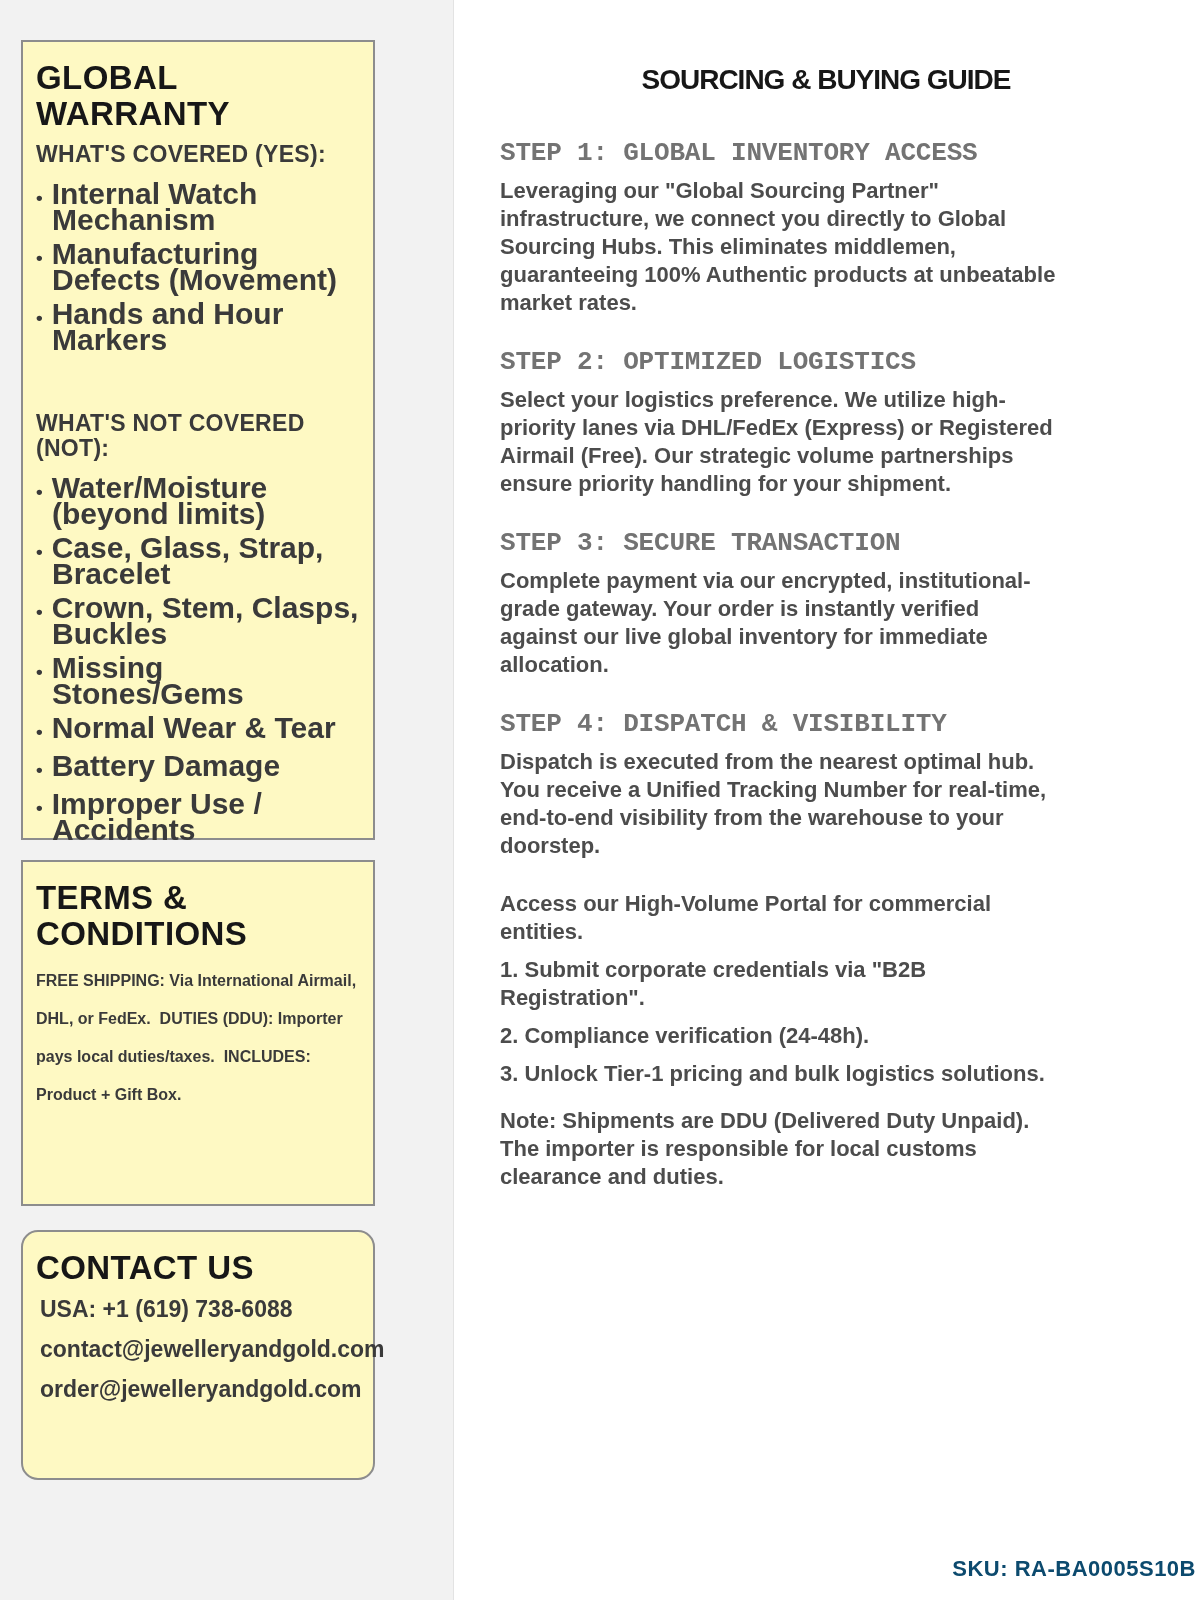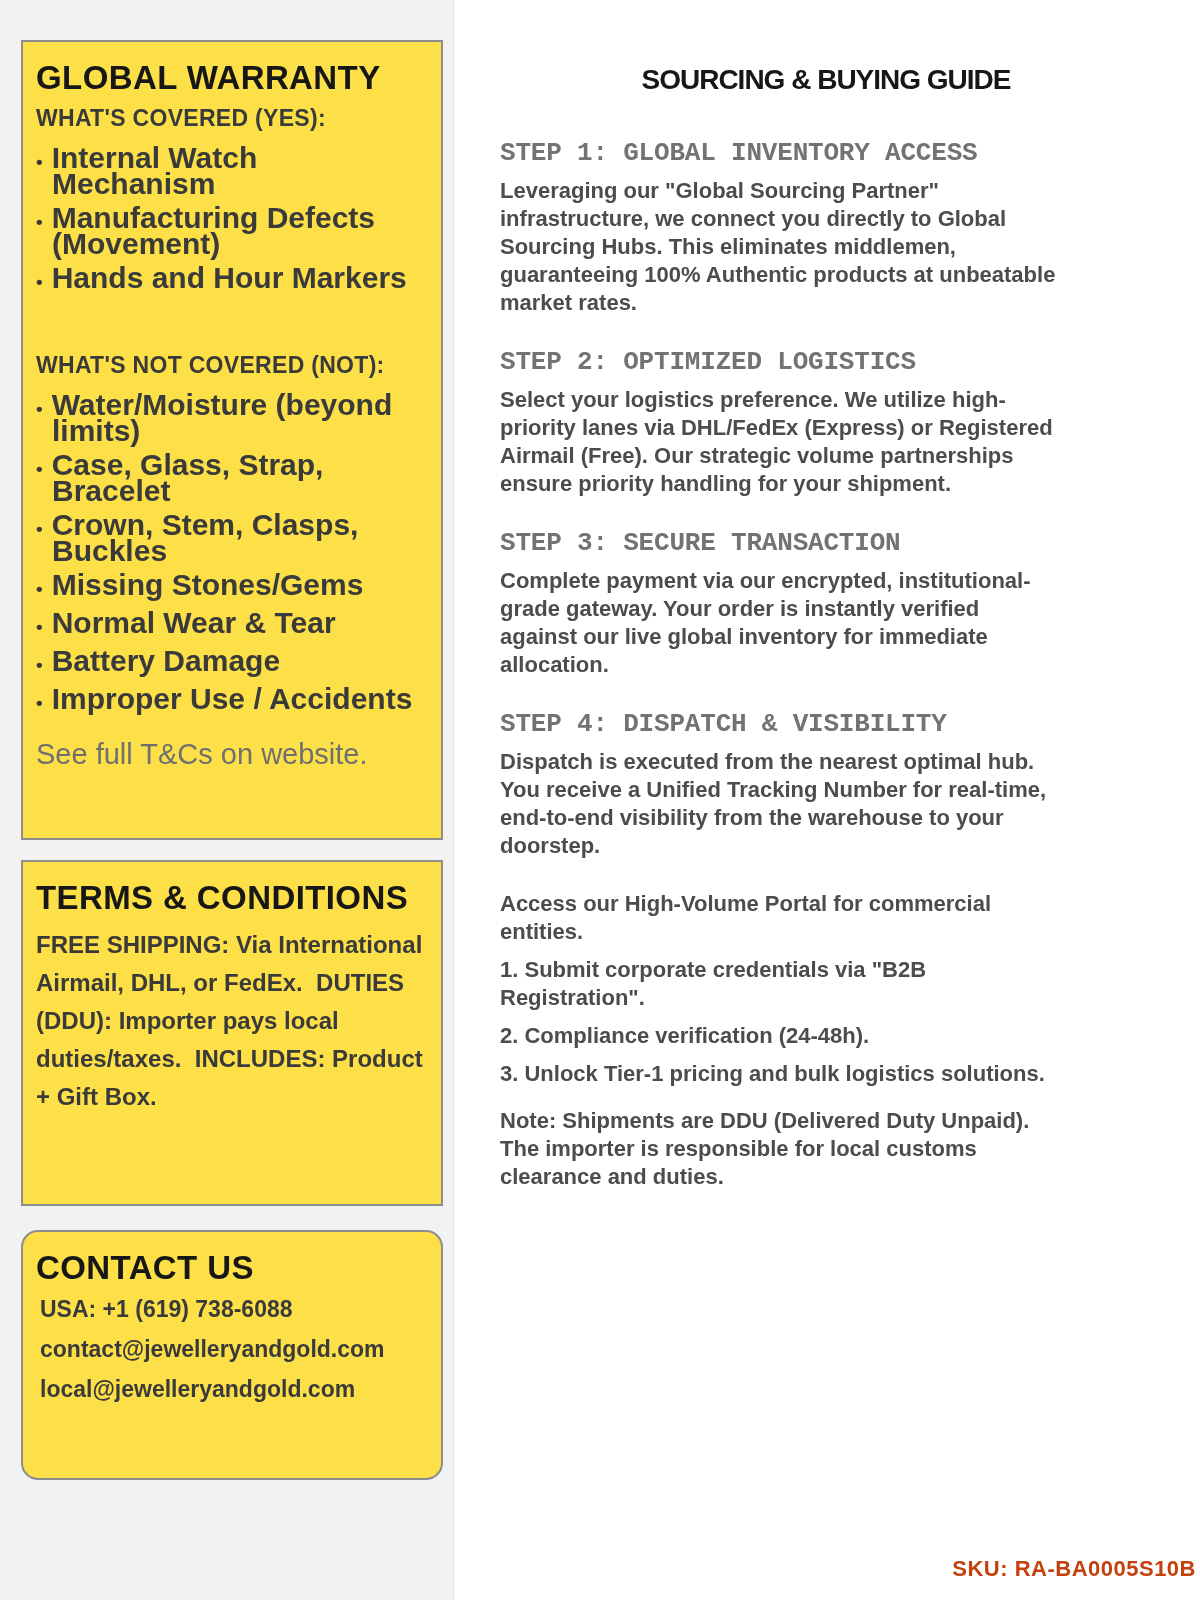--- a/index.html
+++ b/index.html
@@ -6,22 +6,22 @@
   .page{
     position:relative;width:1200px;height:1600px;overflow:hidden;
     background:#ffffff;font-family:"Liberation Sans",sans-serif;
   }
   
   .sidebar{
     position:absolute;left:0;top:0;width:454px;height:1600px;
     background:#f2f2f2;border-right:1px solid #e3e3e3;box-sizing:border-box;
   }
   .box{
-    position:absolute;left:21px;width:422px;box-sizing:border-box;
-    border:2px solid #8d8d8d;padding:12px 14px 0 13px;background:#fde047;
+    position:absolute;left:21px;width:354px;box-sizing:border-box;
+    border:2px solid #8d8d8d;padding:12px 14px 0 13px;background:#fef9c3;
   }
   .box-warranty{top:40px;height:800px;}
   .box-terms{top:860px;height:346px;}
   .box-contact{top:1230px;height:250px;border-radius:17px;}
   .box h2{
     margin:6px 0 10px;font-size:33px;font-weight:bold;color:#171717;
     letter-spacing:.4px;line-height:36px;
   }
   .box h3{
     margin:6px 0 16px;font-size:23px;font-weight:bold;color:#3a3a3a;
@@ -31,21 +31,21 @@
   .bullets{margin:0;padding:0;list-style:none;}
   .bullets li{
     font-size:30px;font-weight:bold;color:#3a3a3a;line-height:22px;
     margin-bottom:12px;padding-left:16px;text-indent:-16px;
   }
   .bullets li::before{content:"•";font-size:19px;margin-right:9px;}
   .footnote{
     margin:28px 0 0;font-size:29px;font-weight:normal;color:#6f6f6f;line-height:24px;
   }
   .terms-body{
-    margin:10px 0 0;font-size:24px;font-weight:bold;color:#3a3a3a;
+    margin:10px 0 0;font-size:16px;font-weight:bold;color:#3a3a3a;
     line-height:38px;white-space:pre-wrap;
   }
   .contact-line{
     margin:0 4px 17px;font-size:23px;font-weight:bold;color:#3a3a3a;line-height:23px;
   }
   .contact-line.first{margin-top:12px;}
   
   .main{
     position:absolute;left:500px;top:0;width:652px;
   }
@@ -60,21 +60,21 @@
   }
   .section p{
     margin:0 0 10px;max-width:562px;font-size:22px;font-weight:bold;
     color:#4c4c4c;line-height:28px;
   }
   .section p:last-child{margin-bottom:0;}
   .section p.note-para{margin-top:19px;}
   
   .sku{
     position:absolute;top:1556px;right:4px;font-size:22px;font-weight:bold;
-    color:#c2410c;letter-spacing:.5px;
+    color:#0c4a6e;letter-spacing:.5px;
   }
 </style>
 </head>
 <body>
 
 <div class="page">
 
   <aside class="sidebar">
 
     <section class="box box-warranty">
@@ -100,21 +100,21 @@
 
     <section class="box box-terms">
       <h2>TERMS &amp; CONDITIONS</h2>
       <p class="terms-body">FREE SHIPPING: Via International Airmail, DHL, or FedEx.  DUTIES (DDU): Importer pays local duties/taxes.  INCLUDES: Product + Gift Box.</p>
     </section>
 
     <section class="box box-contact">
       <h2>CONTACT US</h2>
       <p class="contact-line first">USA: +1 (619) 738-6088</p>
       <p class="contact-line">contact@jewelleryandgold.com</p>
-      <p class="contact-line">local@jewelleryandgold.com</p>
+      <p class="contact-line">order@jewelleryandgold.com</p>
     </section>
 
   </aside>
 
   <main class="main">
     <h1>SOURCING &amp; BUYING GUIDE</h1>
 
     <section class="section">
       <h2>STEP 1: GLOBAL INVENTORY ACCESS</h2>
       <p>Leveraging our "Global Sourcing Partner" infrastructure, we connect you directly to Global Sourcing Hubs. This eliminates middlemen, guaranteeing 100% Authentic products at unbeatable market rates.</p>

